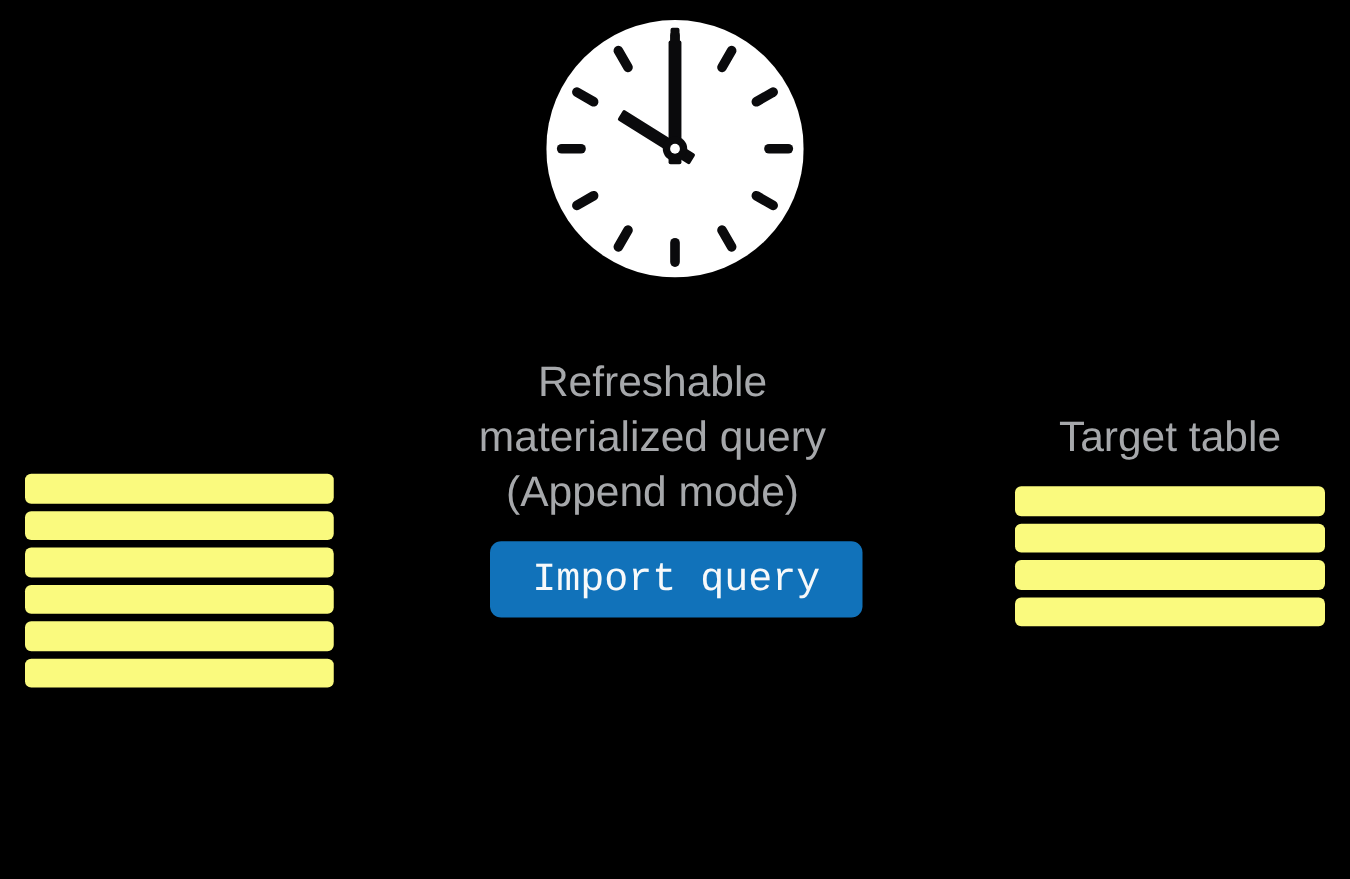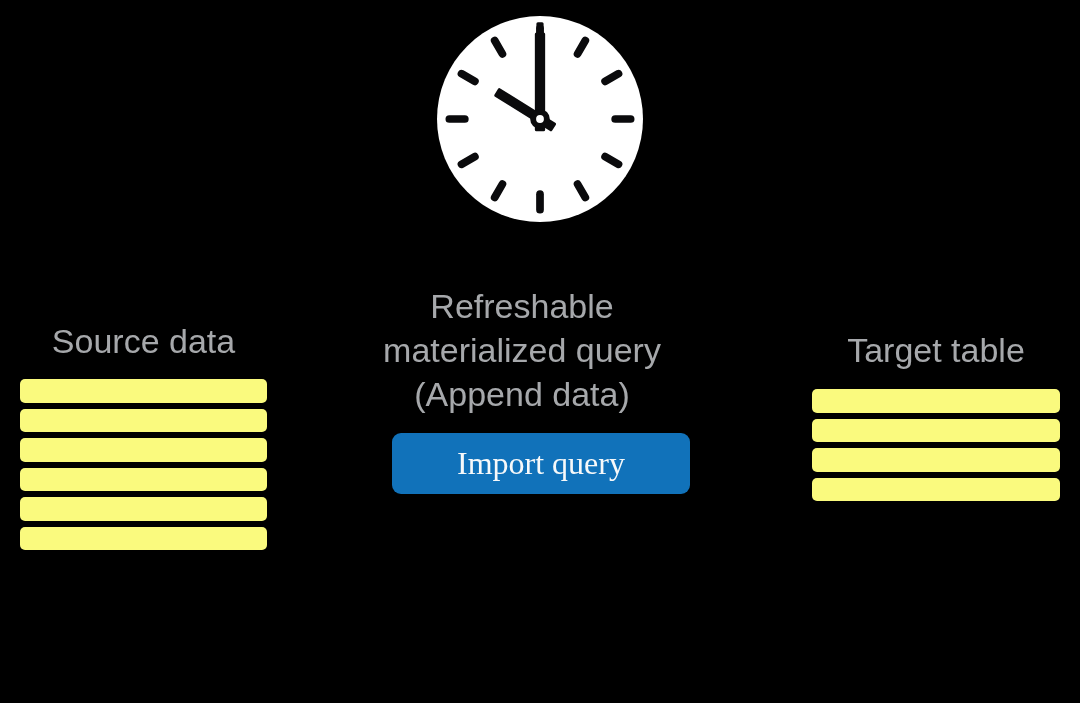--- a/index.html
+++ b/index.html
@@ -58,21 +58,21 @@
   }
   .import-btn {
     position: absolute;
     left: 392px; top: 433px;
     width: 298px; height: 61px;
     display: flex;
     align-items: center;
     justify-content: center;
     background: var(--button-bg);
     color: var(--button-text);
-    font-family: Liberation Serif, serif;
+    font-family: Liberation Mono, monospace;
     font-size: 32px;
     border: none;
     border-radius: 9px;
     cursor: pointer;
     padding: 16px;
   }
 </style>
 </head>
 <body>
 
@@ -98,35 +98,34 @@
       <g style="fill: var(--clock-marks);">
         <rect x="96.5" y="6" width="7" height="14" rx="1.5"></rect>
         <rect x="95" y="16" width="10" height="96" rx="1.5"></rect>
         <rect x="95.25" y="50" width="9.5" height="66" rx="1.5" transform="rotate(-58 100 100)"></rect>
         <circle cx="100" cy="100" r="9.5"></circle>
       </g>
       <circle cx="100" cy="100" r="3.8" style="fill: var(--clock-face);"></circle>
     </svg>
   </div>
 
-  <div class="label source-label">Source data</div>
 
   <div class="bars source-bars">
       <div class="bar"></div>
       <div class="bar"></div>
       <div class="bar"></div>
       <div class="bar"></div>
       <div class="bar"></div>
       <div class="bar"></div>
     </div>
 
   <div class="label view-label">
     <div>Refreshable</div>
     <div>materialized query</div>
-    <div>(Append data)</div>
+    <div>(Append mode)</div>
   </div>
 
   <button class="import-btn">Import query</button>
 
   <div class="label target-label">Target table</div>
 
   <div class="bars target-bars">
       <div class="bar"></div>
       <div class="bar"></div>
       <div class="bar"></div>

